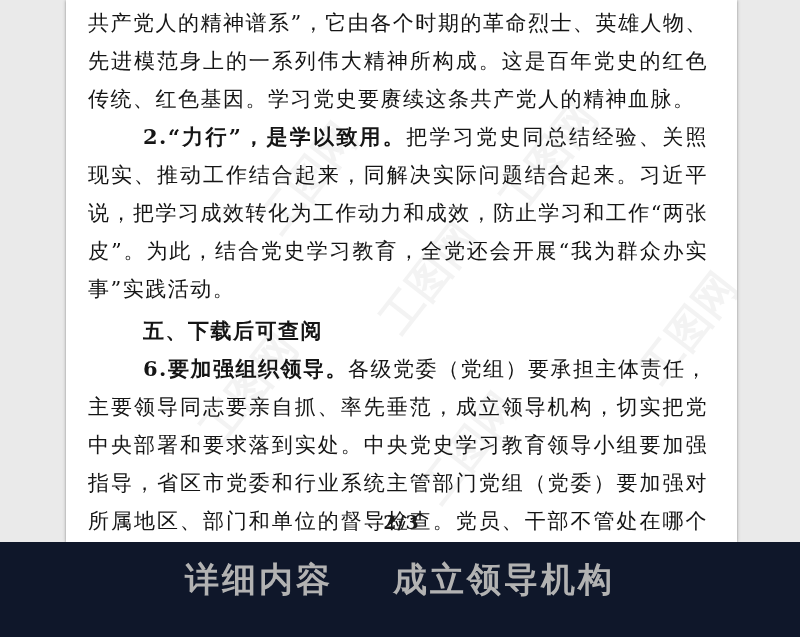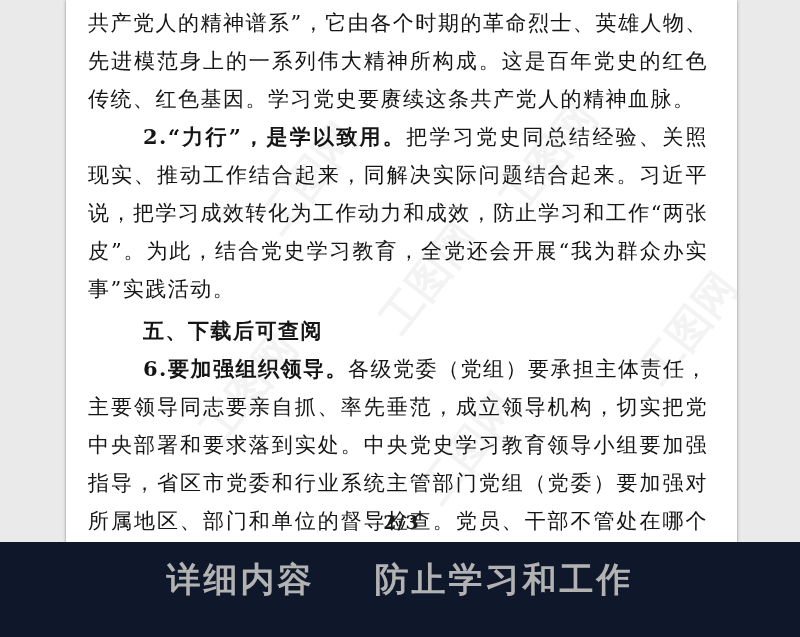--- a/index.html
+++ b/index.html
@@ -132,16 +132,16 @@
         <p class="indent heading"><span class="bold">五、下载后可查阅</span></p>
         <p class="indent"><span class="bold">6.要加强组织领导。</span><span>各级党委（党组）要承担主体责任，主要领导同志要亲自抓、率先垂范，成立领导机构，切实把党中央部署和要求落到实处。中央党史学习教育领导小组要加强指导，省区市党委和行业系统主管部门党组（党委）要加强对所属地区、部门和单位的督导检查。党员、干部不管处在哪个层次和岗位，都要全身心投入，做</span></p>
       </div>
 
     <div class="page-number">2/3</div>
 
   </div>
 
   <div class="footer">
     <span>详细内容</span>
-    <span>防止学习和工作</span>
+    <span>成立领导机构</span>
   </div>
 
 </div>
 
 </body></html>

